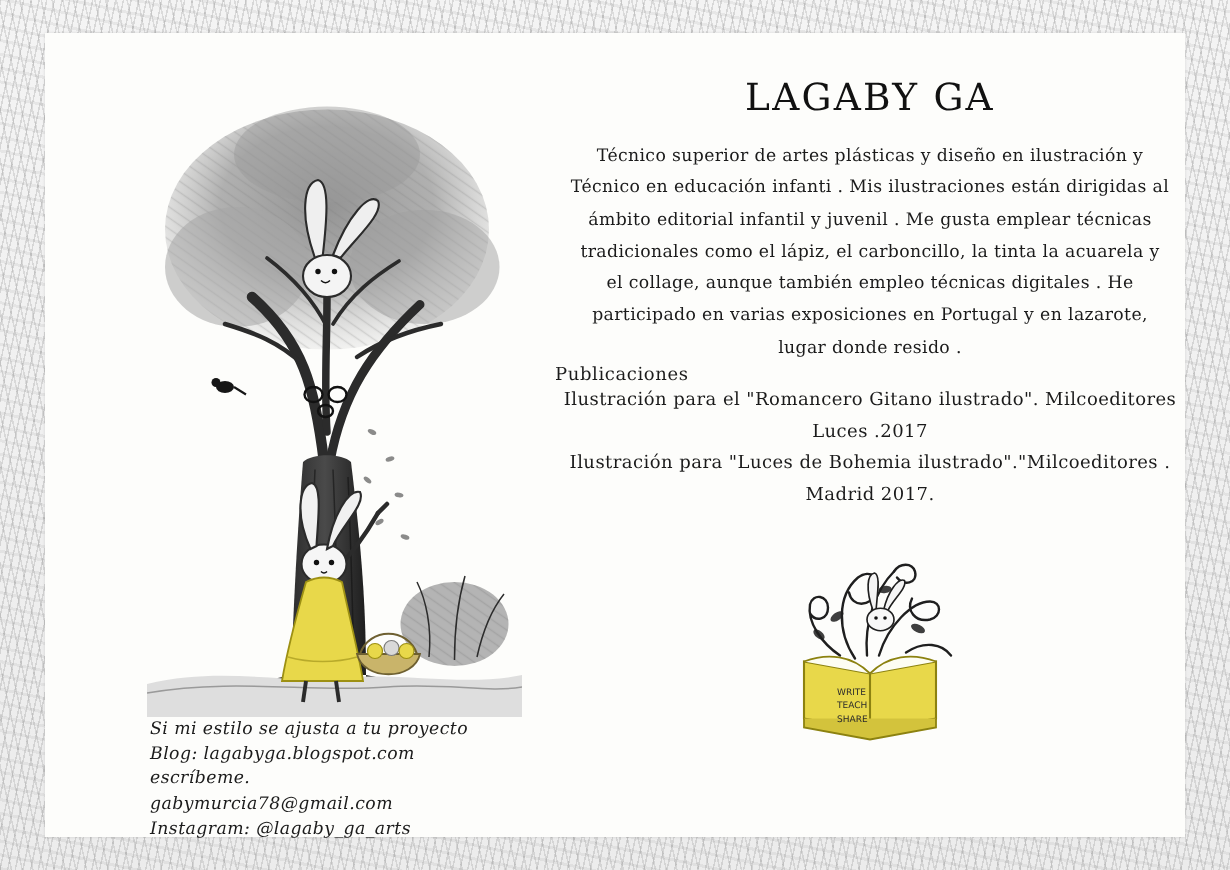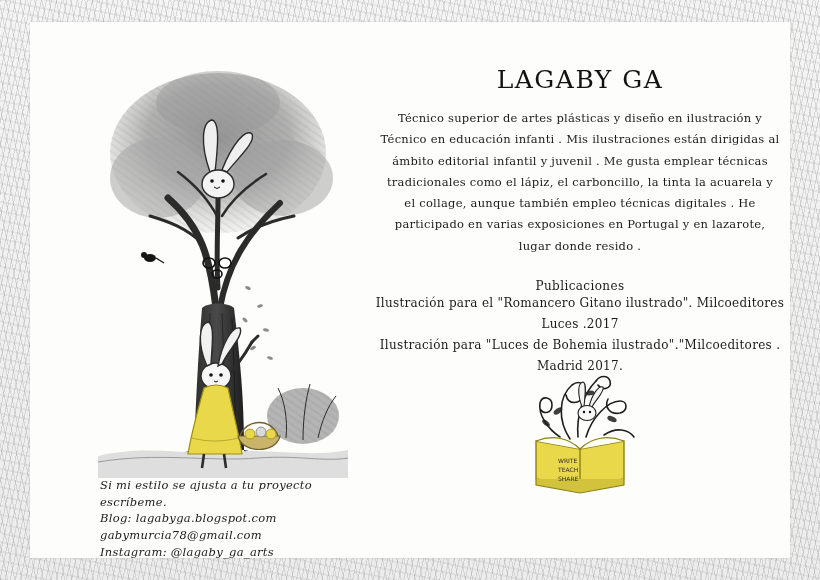--- a/index.html
+++ b/index.html
@@ -57,45 +57,44 @@
     color: #1b1b1b;
     line-height: 1.45;
     letter-spacing: 0.3px;
   }
   .contact-block .line { white-space: nowrap; font-style: italic; }
 
   
   .text-col {
     position: absolute;
     left: 340px;
-    top: 43px;
+    top: 28px;
     width: 420px;
   }
   .title {
     text-align: center;
     font-family: "DejaVu Serif", serif;
     font-size: 25px;
     letter-spacing: 1.5px;
     color: #111;
     font-weight: normal;
     margin: 0 0 14px 0;
   }
   .bio {
     text-align: center;
     font-size: 11.5px;
     line-height: 1.85;
     color: #1b1b1b;
     letter-spacing: 0.25px;
     margin: 0 10px;
   }
   .pub-head {
-    text-align: center;
+    text-align: left;
     font-size: 12px;
     color: #1b1b1b;
-    margin-top: 22px;
     letter-spacing: 0.4px;
   }
   .pub-line {
     text-align: center;
     font-size: 12px;
     line-height: 1.75;
     color: #1b1b1b;
     letter-spacing: 0.3px;
   }
 
@@ -234,22 +233,22 @@
           <path d="M-20 0 C-14 -18 12 -18 18 0" stroke="#6e6031" stroke-width="1.4" fill="none"></path>
           <circle cx="-10" cy="-2" r="5" fill="#e8d84a" stroke="#9d9013" stroke-width="0.8"></circle>
           <circle cx="1" cy="-4" r="5" fill="#d9d9d9" stroke="#7c7c7c" stroke-width="0.8"></circle>
           <circle cx="11" cy="-2" r="5" fill="#e8d84a" stroke="#9d9013" stroke-width="0.8"></circle>
         </g>
       </svg>
     </div>
 
     <div class="contact-block">
       <div class="line">Si mi estilo se ajusta a tu proyecto</div>
+      <div class="line">Blog: lagabyga.blogspot.com</div>
       <div class="line">escríbeme.</div>
-      <div class="line">Blog: lagabyga.blogspot.com</div>
       <div class="line">gabymurcia78@gmail.com</div>
       <div class="line">Instagram: @lagaby_ga_arts</div>
     </div>
 
     <div class="text-col">
       <h1 class="title">LAGABY GA</h1>
       <p class="bio">Técnico superior de artes plásticas y diseño en ilustración y Técnico en educación infanti . Mis ilustraciones están dirigidas al ámbito editorial infantil y juvenil .  Me gusta emplear técnicas tradicionales como el lápiz, el carboncillo, la tinta la acuarela y el collage, aunque también empleo técnicas digitales . He participado en varias exposiciones en Portugal y en lazarote, lugar donde resido .</p>
 
       <div class="pub-head">Publicaciones</div>
       <div class="pub-line">Ilustración para el  "Romancero Gitano ilustrado". Milcoeditores</div>

